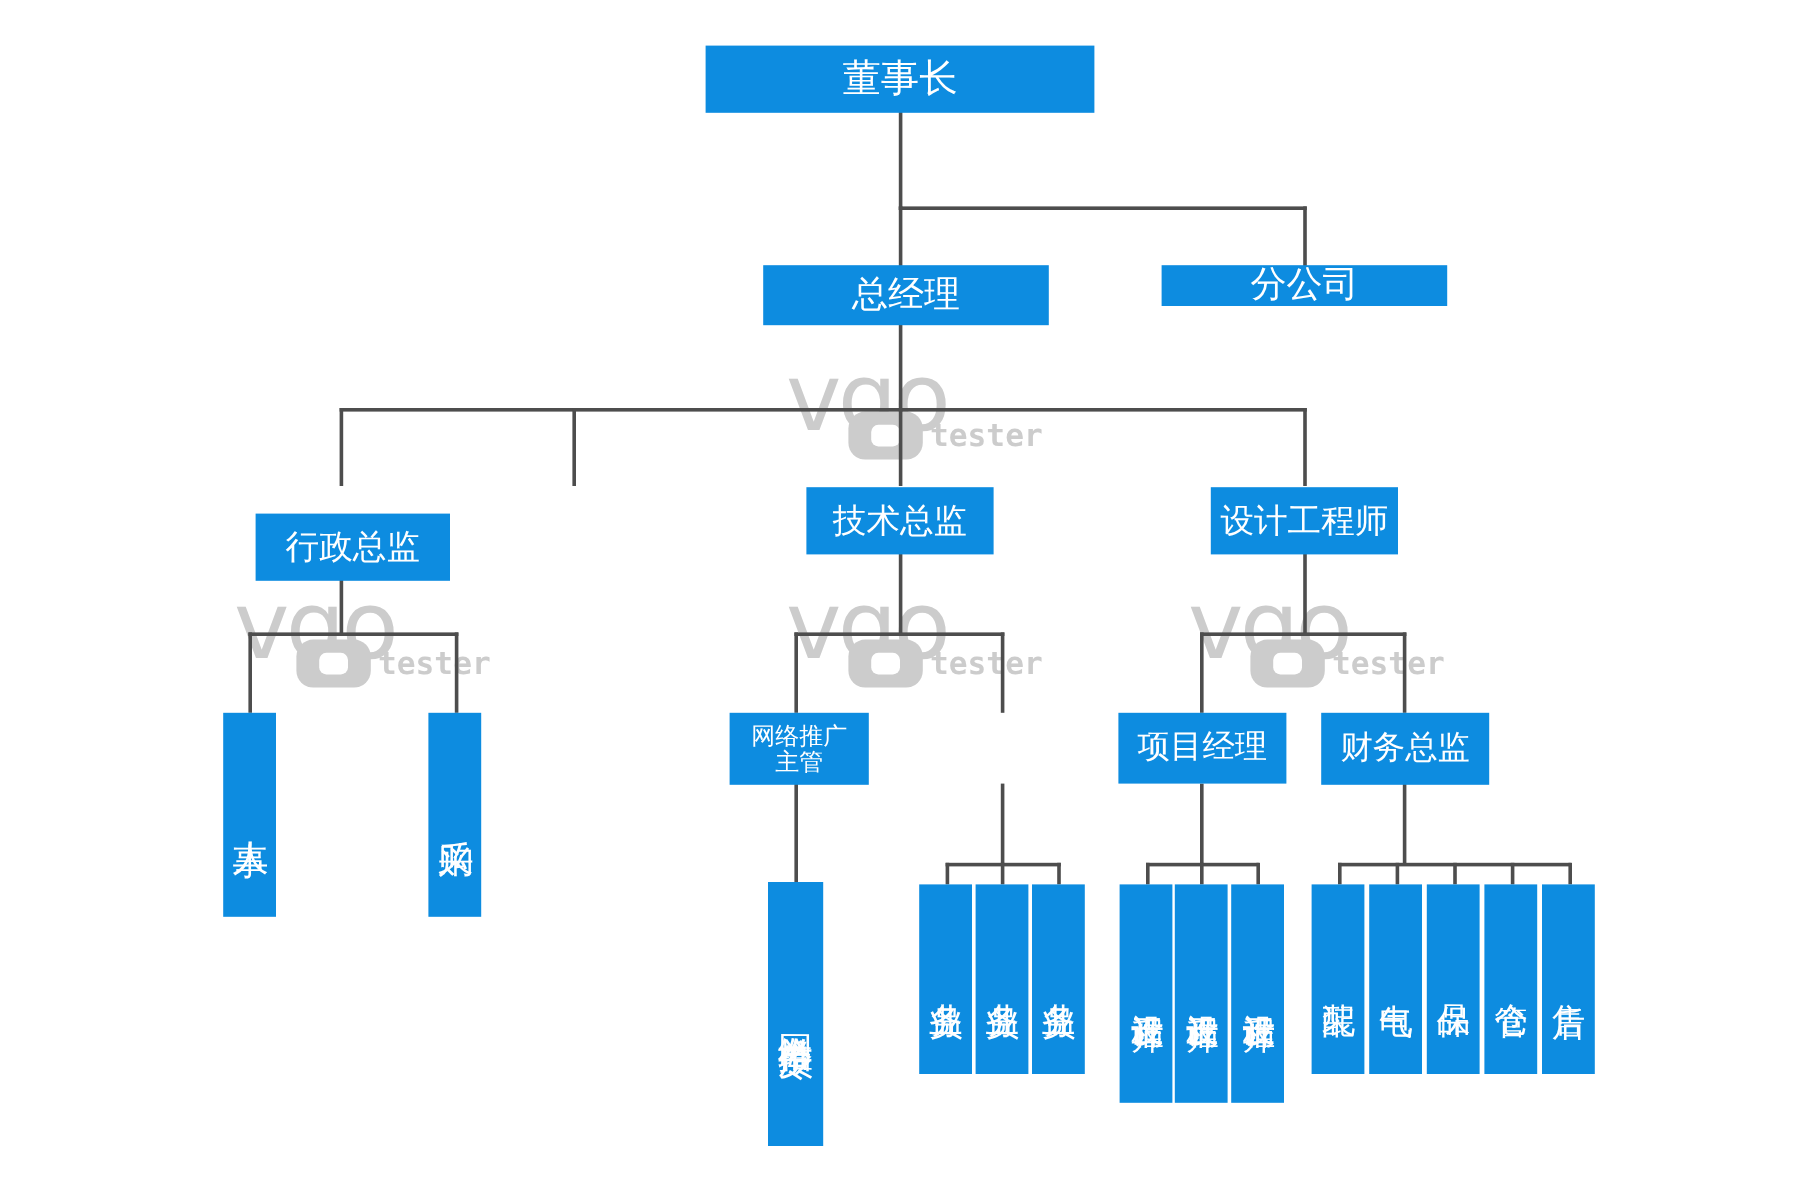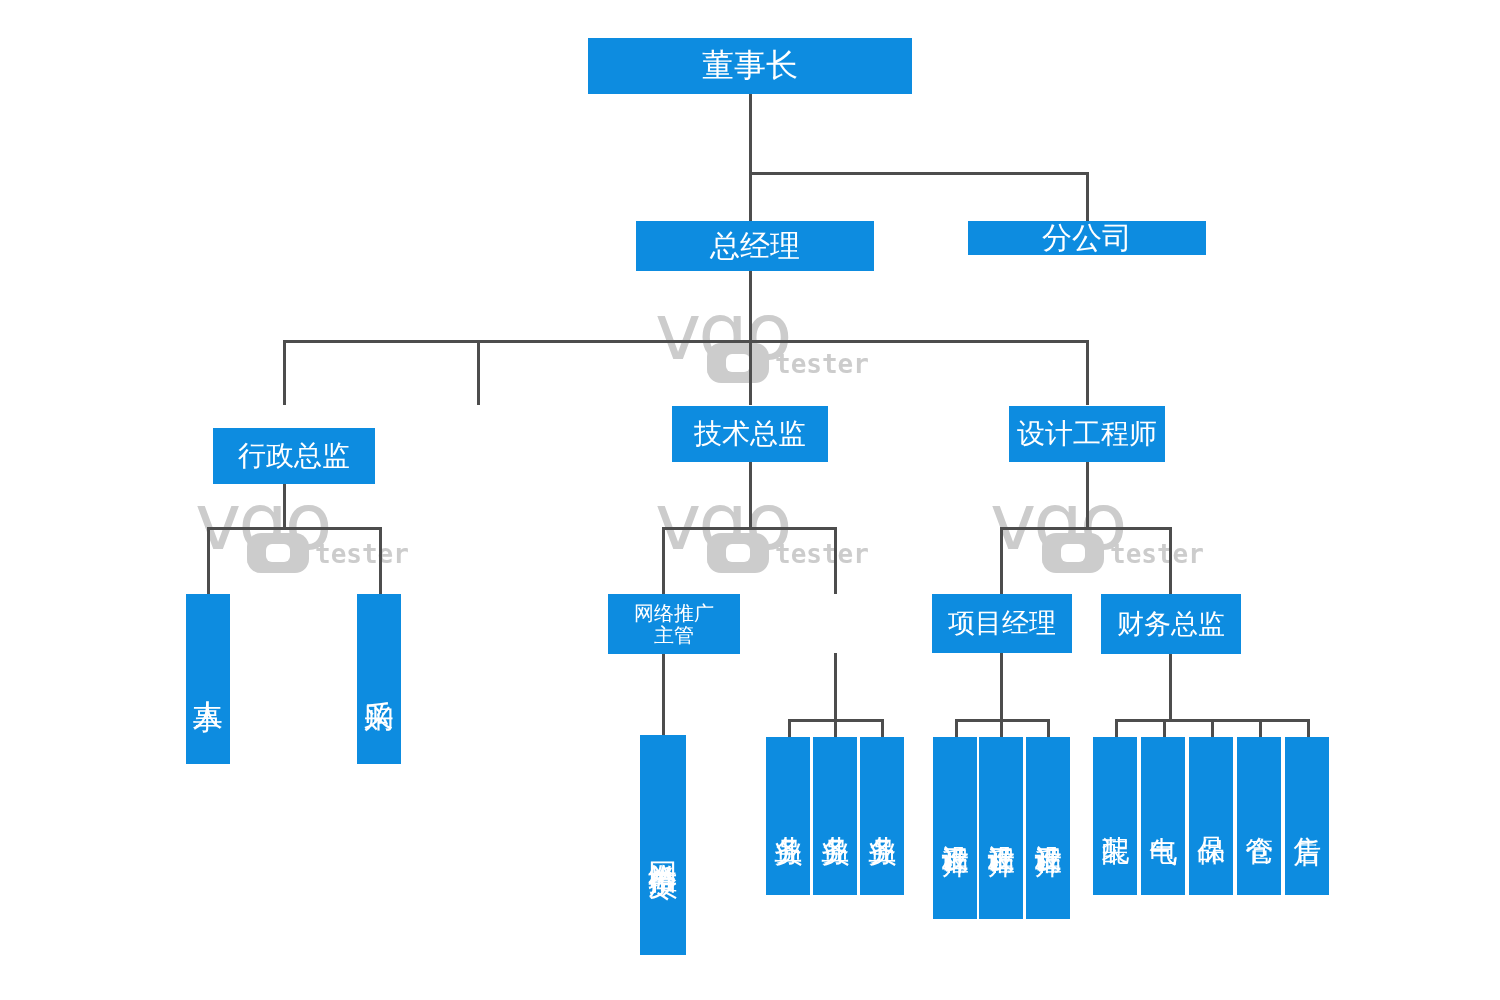--- a/index.html
+++ b/index.html
@@ -169,21 +169,21 @@
 
 
   <div class="node" style="left:672px;top:406px;width:156px;height:56px;font-size:28px;">技术总监</div>
 
   <div class="node" style="left:1009px;top:406px;width:156px;height:56px;font-size:28px;">设计工程师</div>
 
   <div class="node vert" style="left:186px;top:594px;width:44px;height:170px;font-size:30px;">人事</div>
 
   <div class="node vert" style="left:357px;top:594px;width:44px;height:170px;font-size:30px;">采购</div>
 
-  <div class="node" style="left:608px;top:594px;width:132px;height:60px;font-size:20px;flex-direction:column;">
+  <div class="node" style="left:608px;top:594px;width:116px;height:60px;font-size:20px;flex-direction:column;">
     <span>网络推广</span>
     <span>主管</span>
   </div>
 
 
   <div class="node" style="left:932px;top:594px;width:140px;height:59px;font-size:27px;">项目经理</div>
 
   <div class="node" style="left:1101px;top:594px;width:140px;height:60px;font-size:27px;">财务总监</div>
 
   <div class="node vert" style="left:640px;top:735px;width:46px;height:220px;font-size:29px;">网络推广专员</div>

